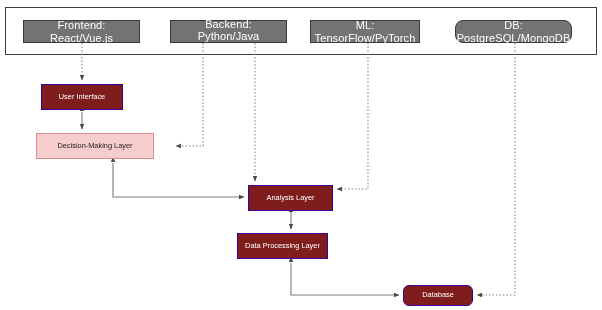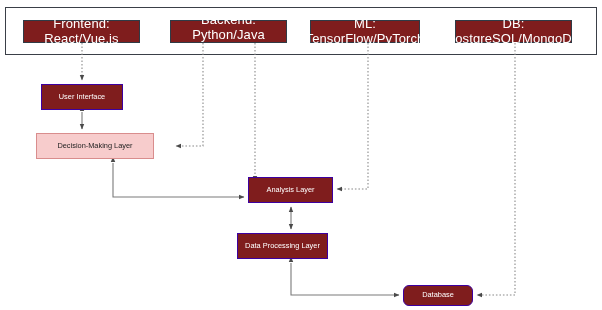--- a/index.html
+++ b/index.html
@@ -16,22 +16,22 @@
 
   
   .node{
     position:absolute;box-sizing:border-box;
     display:flex;align-items:center;justify-content:center;
     text-align:center;line-height:1.1;
   }
   .node span{display:block;padding:0 3px;}
 
   .tech{
-    background:#7f1d1d;border:1.2px solid #2f3b46;
-    color:#ffffff;font-size:13px;letter-spacing:.1px;
+    background:#737373;border:1.2px solid #2f3b46;
+    color:#ffffff;font-size:11px;letter-spacing:.1px;
   }
   .flow{
     background:#7f1d1d;border:1.2px solid #3d00a0;
     color:#ffffff;font-size:7.4px;
   }
   .decision{
     background:#f7cccc;border:1.2px solid #d98d8d;
     color:#222222;font-size:7.4px;
   }
 
@@ -54,21 +54,21 @@
   </div>
 
   <div class="node tech" style="left:170px;top:20px;width:117px;height:23px;align-items:flex-end;">
     <span>Backend: Python/Java</span>
   </div>
 
   <div class="node tech" style="left:310px;top:20px;width:110px;height:23px;">
     <span>ML: TensorFlow/PyTorch</span>
   </div>
 
-  <div class="node tech" style="left:455px;top:20px;width:117px;height:23px;">
+  <div class="node tech" style="left:455px;top:20px;width:117px;height:23px;border-radius:8px;">
     <span>DB: PostgreSQL/MongoDB</span>
   </div>
 
   <svg id="edges" viewBox="0 0 602 310">
     <defs>
       <marker id="ah" markerWidth="7" markerHeight="7" refX="5.4" refY="2.6" orient="auto" markerUnits="userSpaceOnUse">
         <path d="M0.4,0.4 L5.8,2.6 L0.4,4.8 z" fill="#4a4a4a"></path>
       </marker>
       <marker id="ahu" markerWidth="7" markerHeight="7" refX="5.4" refY="2.6" orient="auto" markerUnits="userSpaceOnUse">
         <path d="M0.4,0.4 L5.8,2.6 L0.4,4.8 z" fill="#4a4a4a"></path>
@@ -99,21 +99,21 @@
   </svg>
 
   <div class="node flow" style="left:41px;top:84px;width:82px;height:26px;">
     <span>User Interface</span>
   </div>
 
   <div class="node decision" style="left:36px;top:133px;width:118px;height:26px;">
     <span>Decision-Making Layer</span>
   </div>
 
-  <div class="node flow" style="left:248px;top:177px;width:85px;height:26px;">
+  <div class="node flow" style="left:248px;top:185px;width:85px;height:26px;">
     <span>Analysis Layer</span>
   </div>
 
   <div class="node flow" style="left:237px;top:233px;width:91px;height:26px;">
     <span>Data Processing Layer</span>
   </div>
 
   <div class="node flow" style="left:403px;top:285px;width:70px;height:21px;border-radius:6px;">
     <span>Database</span>
   </div>

